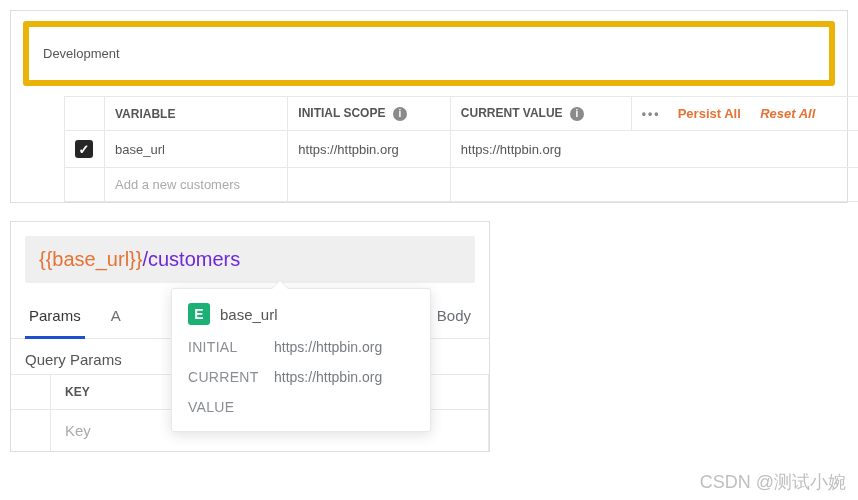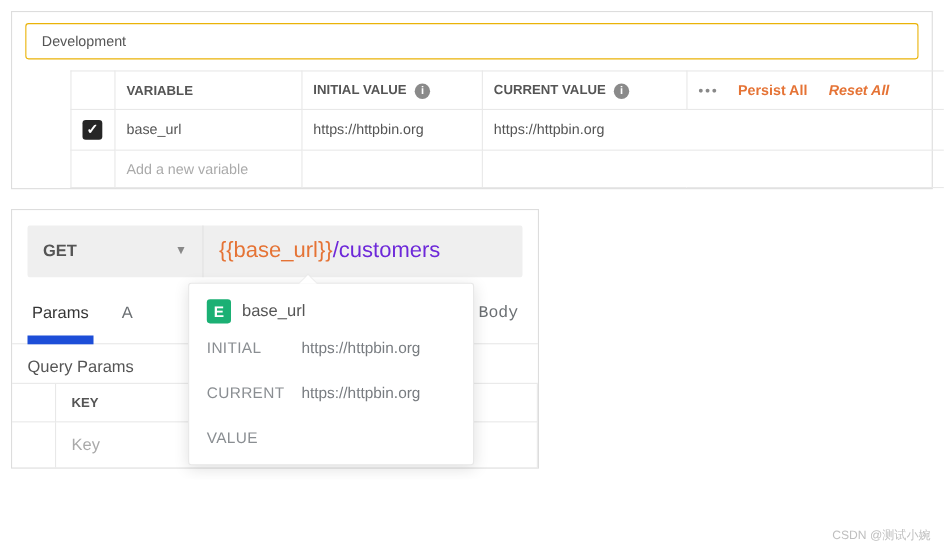--- a/index.html
+++ b/index.html
@@ -12,23 +12,23 @@
     width: 858px;
   }
 
   
   .env-panel {
     border: 1px solid #ddd;
     padding: 10px 12px 0 12px;
     margin-bottom: 18px;
   }
   .env-title {
-    border: 1px solid #eab308;
+    border: 6px solid #eab308;
     border-radius: 3px;
-    padding: 8px 14px;
+    padding: 19px 14px;
     color: #555;
     font-size: 13px;
     margin-bottom: 10px;
   }
   table.env-table { width: 100%; border-collapse: collapse; margin-left: 41px; }
   table.env-table th, table.env-table td {
     border: 1px solid #e8e8e8;
     padding: 9px 10px;
     text-align: left;
     vertical-align: middle;
@@ -72,21 +72,21 @@
     border-right: 1px solid #e2e2e2;
   }
   .chevron { color: #888; font-size: 11px; }
   .url-input { flex: 1; display: flex; align-items: center; padding: 12px 14px; font-size: 20px; }
   .var-token { color: #e57335; }
   .url-rest { color: #6d28d9; }
   .url-beam { font-family: serif; }
 
   .tabs { display: flex; padding: 0 14px; gap: 22px; color: #6b6f73; font-size: 15px; border-bottom: 1px solid #e8e8e8; }
   .tab { padding: 10px 4px 12px; cursor: pointer; }
-  .tab.active { color: #363636; border-bottom: 8px solid #1d4ed8; margin-bottom: -1px; }
+  .tab.active { color: #363636; border-bottom: 3px solid #1d4ed8; margin-bottom: -1px; }
 
   .sub-heading { padding: 12px 14px 6px; color: #555; font-size: 15px; border-bottom: 1px solid #e8e8e8;}
   .kv-table { display: flex; flex-direction: column; }
   .kv-header, .kv-row { display: flex; }
   .kv-header .kcell { font-weight: 700; font-size: 12px; color: #555; padding: 10px 14px; border-right:1px solid #e8e8e8; border-bottom:1px solid #e8e8e8;}
   .kv-row .kcell { color: #aaa; padding: 12px 14px; border-right:1px solid #e8e8e8; font-size: 15px;}
   .kv-header .kspacer, .kv-row .kspacer { width: 40px; border-right:1px solid #e8e8e8; border-bottom:1px solid #e8e8e8;}
   .kv-row .kspacer { border-bottom: none; }
   .kcell.key { flex: 1; }
 
@@ -107,40 +107,40 @@
     border-left: 8px solid transparent; border-right: 8px solid transparent;
     border-bottom: 8px solid #fff;
     filter: drop-shadow(0 -1px 0 #e8e8e8);
   }
   .pop-head { display: flex; align-items: center; gap: 10px; margin-bottom: 14px; }
   .badge-e {
     width: 22px; height: 22px; background: #1bb074; color: #fff; border-radius: 3px;
     display: inline-flex; align-items: center; justify-content: center; font-weight: 700; font-size: 14px;
   }
   .pop-var { color: #555; font-size: 15px; }
-  .pop-grid { display: grid; grid-template-columns: 86px 1fr; row-gap: 25px; color: #787c80; font-size: 14px; }
+  .pop-grid { display: grid; grid-template-columns: 86px 1fr; row-gap: 14px; color: #787c80; font-size: 14px; }
   .pop-grid .lbl { color: #8a8e92; letter-spacing: 0.3px; }
 
   .watermark {
     position: fixed; right: 12px; bottom: 6px;
-    color: #bfbfbf; font-size: 11px;
+    color: #bfbfbf; font-size: 18px;
   }
 </style>
 </head>
 <body>
 
 <div class="env-panel">
   <div class="env-title">Development</div>
   <table class="env-table">
     <thead>
       <tr>
         <th class="check-col"></th>
         <th>VARIABLE</th>
         <th>
-          <span>INITIAL VALUE</span>
+          <span>INITIAL SCOPE</span>
           <span class="info-icon">i</span>
         </th>
         <th>
           <span>CURRENT VALUE</span>
           <span class="info-icon">i</span>
         </th>
         <th class="actions-cell">
           <span class="dots">•••</span>
           <span class="link-orange">Persist All</span>
           <span class="link-orange">Reset All</span>
@@ -151,34 +151,30 @@
       <tr>
         <td class="check-col">
           <span class="checkbox">✓</span>
         </td>
         <td>base_url</td>
         <td>https://httpbin.org</td>
         <td colspan="2">https://httpbin.org</td>
       </tr>
       <tr>
         <td class="check-col"></td>
-        <td class="placeholder">Add a new variable</td>
+        <td class="placeholder">Add a new customers</td>
         <td></td>
         <td colspan="2"></td>
       </tr>
     </tbody>
   </table>
 </div>
 
 <div class="req-panel">
   <div class="req-row">
-    <div class="method-select">
-      <span>GET</span>
-      <span class="chevron">▼</span>
-    </div>
     <div class="url-input">
       <span class="var-token">{{base_url}}</span>
         <span class="url-beam"></span>
         <span class="url-rest">/customers</span>
     </div>
   </div>
 
   <div class="popover">
     <div class="pop-head">
       <span class="badge-e">E</span>
@@ -189,21 +185,21 @@
       <div>https://httpbin.org</div>
       <div class="lbl">CURRENT</div>
       <div>https://httpbin.org</div>
       <div class="lbl">VALUE</div>
     </div>
   </div>
 
   <div class="tabs">
     <div class="tab active">Params</div>
     <div class="tab">A</div>
-    <div class="tab" style="margin-left:auto;font-family:Liberation Mono, monospace;">Body</div>
+    <div class="tab" style="margin-left:auto;">Body</div>
   </div>
 
   <div class="sub-heading">Query Params</div>
   <div class="kv-table">
     <div class="kv-header">
       <div class="kspacer"></div>
       <div class="kcell key">KEY</div>
     </div>
     <div class="kv-row">
       <div class="kspacer"></div>

